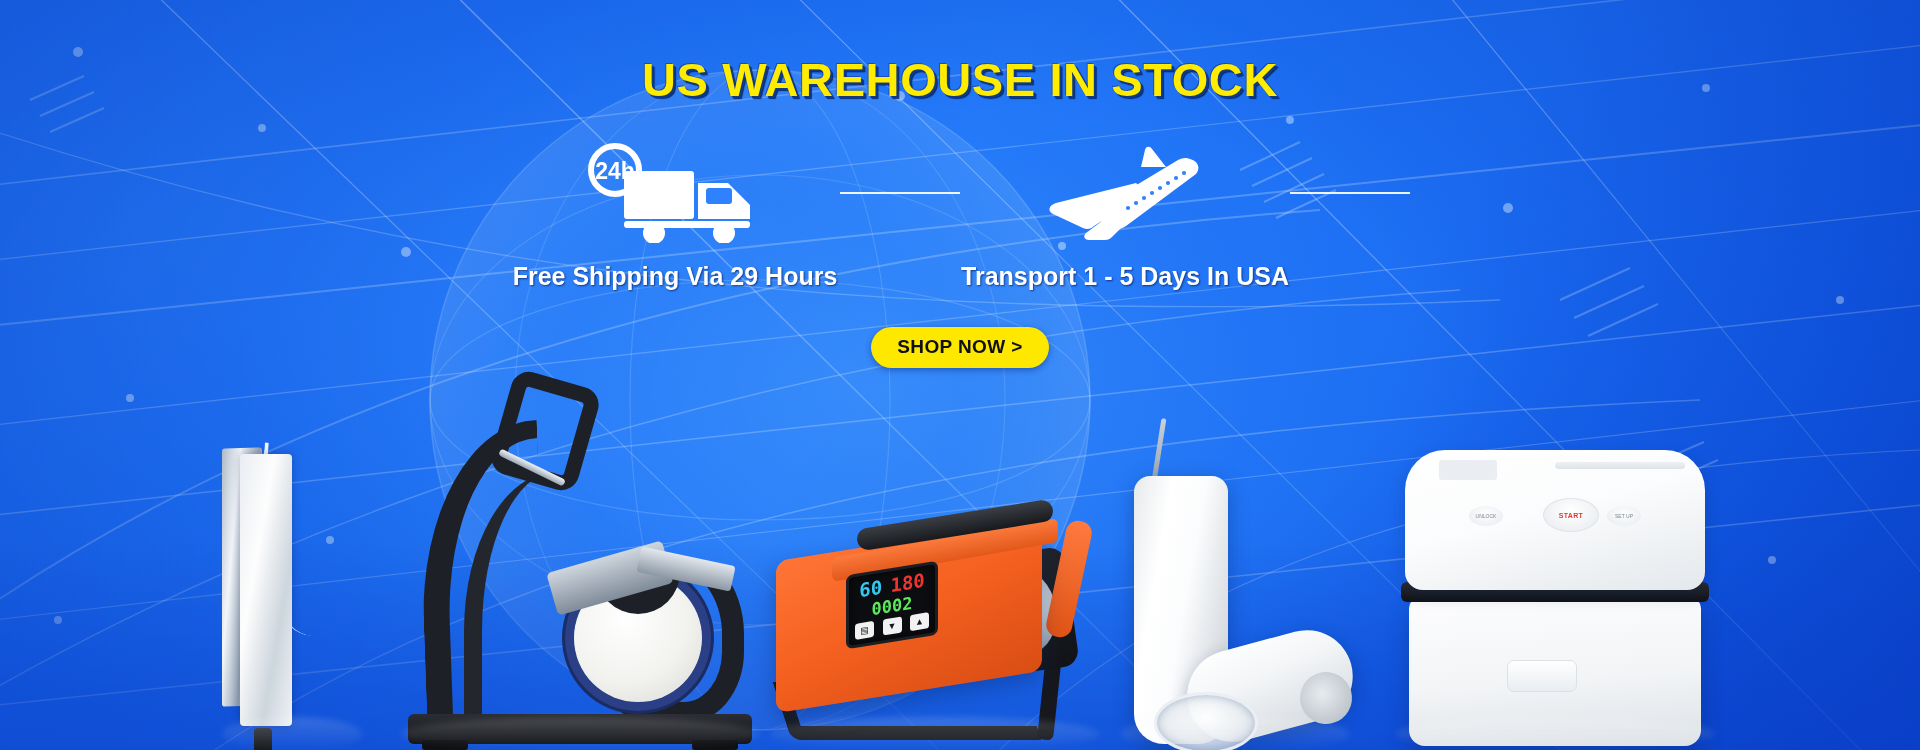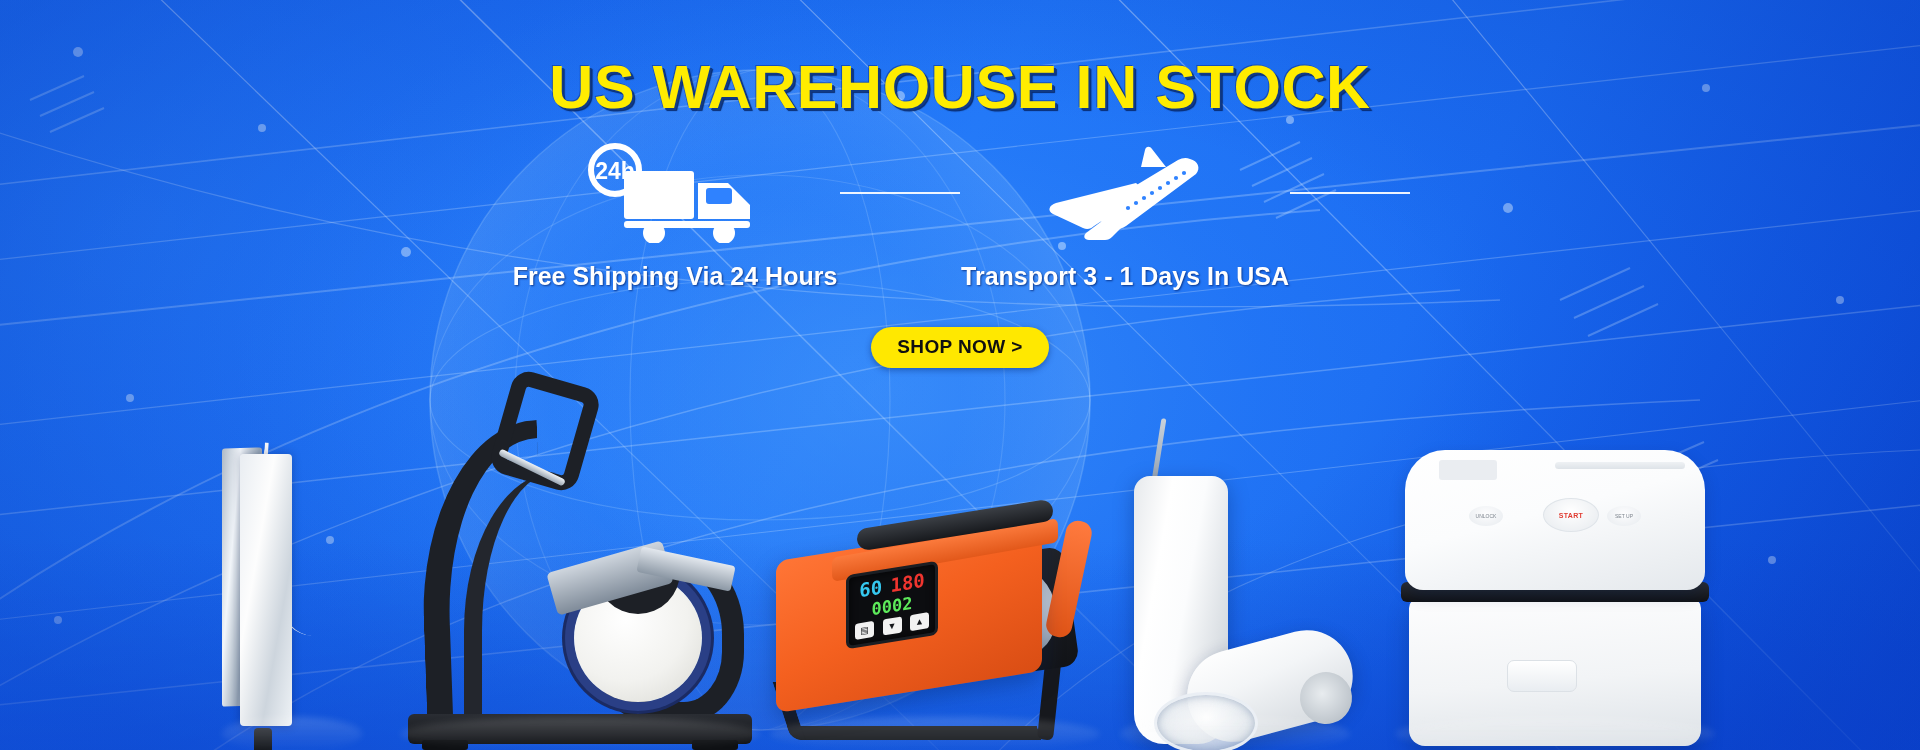--- a/index.html
+++ b/index.html
@@ -24,21 +24,21 @@
     background:linear-gradient(to top, rgba(10,60,200,0.40), rgba(10,60,200,0));
   }
   .vignette {
     position:absolute; inset:0;
     background:radial-gradient(ellipse 1150px 560px at 50% 45%, rgba(255,255,255,0.0) 40%, rgba(4,48,170,0.30) 100%);
   }
 
   
   .headline {
     position:absolute; top:52px; left:0; width:100%; text-align:center;
-    font-size:61px; font-weight:bold; letter-spacing:0.6px;
+    font-size:47px; font-weight:bold; letter-spacing:0.6px;
     color:#ffec00; white-space:nowrap;
     text-shadow: 2px 2px 0 #103a86, 3px 3px 1px rgba(4,30,90,0.85), -1px -1px 0 rgba(12,50,140,0.55);
   }
 
   
   .features {
     position:absolute; top:140px; left:0; width:100%;
     display:flex; align-items:flex-start; justify-content:center;
   }
   .feature { width:330px; display:flex; flex-direction:column; align-items:center; }
@@ -375,21 +375,21 @@
 
           <path d="M118 40 h30 l22 22 v14 h-52 z" fill="#ffffff"></path>
           <rect x="126" y="45" width="26" height="16" rx="3" fill="#2f82ff"></rect>
 
           <rect x="44" y="78" width="126" height="7" rx="3" fill="#ffffff"></rect>
 
           <circle cx="74" cy="90" r="11" fill="#ffffff"></circle>
           <circle cx="144" cy="90" r="11" fill="#ffffff"></circle>
         </svg>
       </div>
-      <div class="caption">Free Shipping Via 24 Hours</div>
+      <div class="caption">Free Shipping Via 29 Hours</div>
     </div>
 
     <div class="connector">
         <div class="line"></div>
       </div>
 
     <div class="feature">
       <div class="icon-box">
         <svg width="170" height="100" viewBox="0 0 170 100">
           <g fill="#ffffff">
@@ -408,21 +408,21 @@
               <circle cx="112" cy="50" r="2.1"></circle>
             <circle cx="120" cy="45" r="2.1"></circle>
               <circle cx="128" cy="40" r="2.1"></circle>
             <circle cx="136" cy="35" r="2.1"></circle>
               <circle cx="144" cy="30" r="2.1"></circle>
             <circle cx="96" cy="60" r="2.1"></circle>
               <circle cx="88" cy="65" r="2.1"></circle>
           </g>
         </svg>
       </div>
-      <div class="caption">Transport 3 - 1 Days In USA</div>
+      <div class="caption">Transport 1 - 5 Days In USA</div>
     </div>
 
     <div class="connector">
         <div class="line"></div>
       </div>
 
 
   </div>
 
   <div class="shop-wrap">

